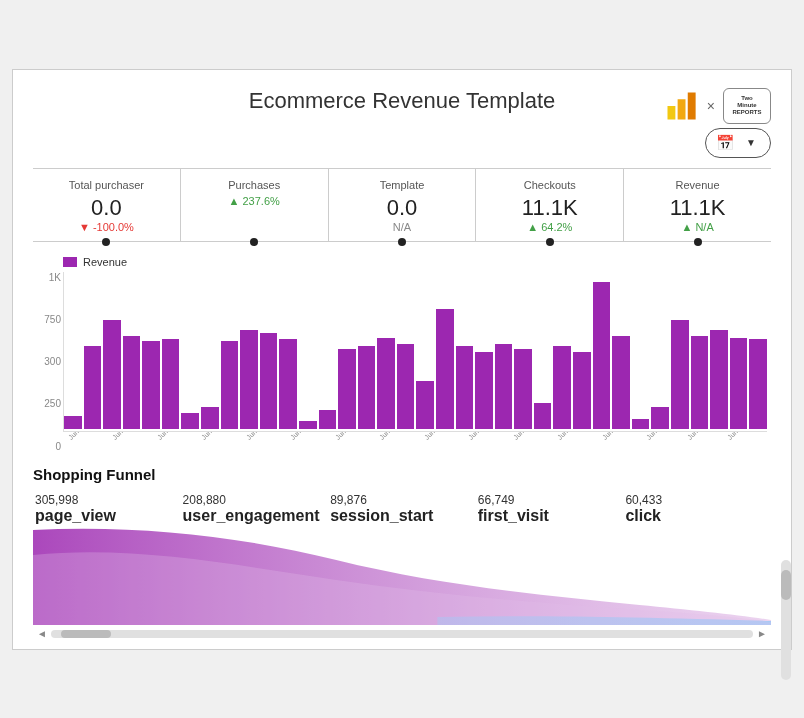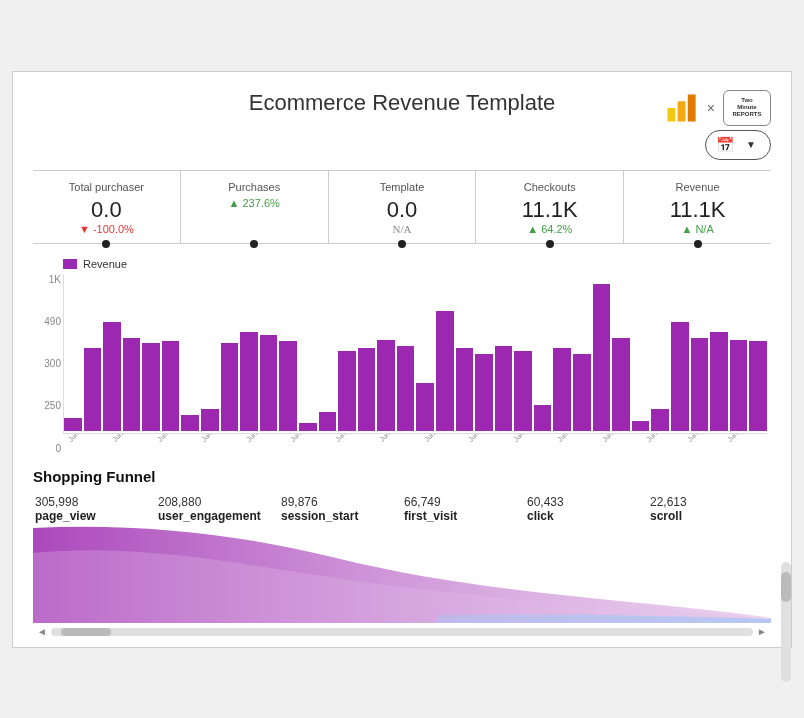--- a/index.html
+++ b/index.html
@@ -105,21 +105,21 @@
       font-size: 22px;
       font-weight: 500;
       color: #222;
     }
     .kpi-change {
       font-size: 11px;
       margin-top: 0;
     }
     .kpi-change.red { color: #e53935; }
     .kpi-change.green { color: #43a047; }
-    .kpi-change.na { color: #888; font-family: Liberation Serif, serif; }
+    .kpi-change.na { color: #888; }
     .kpi-dot {
       position: absolute;
       bottom: -5px;
       left: 50%;
       transform: translateX(-50%);
       width: 8px;
       height: 8px;
       background: #222;
       border-radius: 50%;
     }
@@ -210,21 +210,21 @@
     }
     .funnel-metric {
       flex: 1;
       padding: 0 2px;
     }
     .funnel-metric-value {
       font-size: 12px;
       color: #333;
     }
     .funnel-metric-label {
-      font-size: 12px;
+      font-size: 16px;
       font-weight: 700;
       color: #222;
     }
     .funnel-chart {
       position: relative;
       height: 100px;
       overflow: hidden;
     }
     .funnel-svg {
       width: 100%;
@@ -337,21 +337,21 @@
     </div>
 
   <div class="chart-section">
     <div class="chart-legend">
       <div class="legend-box"></div>
       <span class="legend-label">Revenue</span>
     </div>
     <div class="bar-chart-wrapper">
       <div class="bar-chart-yaxis" id="y-axis">
           <span>1K</span>
-          <span>490</span>
+          <span>750</span>
           <span>300</span>
           <span>250</span>
           <span>0</span>
         </div>
       <div style="position:relative;">
         <div class="bars-container" id="bars-container">
             <div class="bar-col">
               <div class="bar" style="height: 13px;"></div>
             </div>
             <div class="bar-col">
@@ -530,24 +530,20 @@
     <div class="funnel-metric-value">89,876</div>
     <div class="funnel-metric-label">session_start</div>
   </div>
         <div class="funnel-metric">
     <div class="funnel-metric-value">66,749</div>
     <div class="funnel-metric-label">first_visit</div>
   </div>
         <div class="funnel-metric">
     <div class="funnel-metric-value">60,433</div>
     <div class="funnel-metric-label">click</div>
-  </div>
-        <div class="funnel-metric">
-    <div class="funnel-metric-value">22,613</div>
-    <div class="funnel-metric-label">scroll</div>
   </div>
       </div>
     <div class="funnel-chart">
       <svg class="funnel-svg" viewBox="0 0 730 100" preserveAspectRatio="none">
 
         <defs>
           <linearGradient id="funnelGrad" x1="0" y1="0" x2="1" y2="0">
             <stop offset="0%" stop-color="#9c27b0" stop-opacity="0.85"></stop>
             <stop offset="100%" stop-color="#ce93d8" stop-opacity="0.4"></stop>
           </linearGradient>

